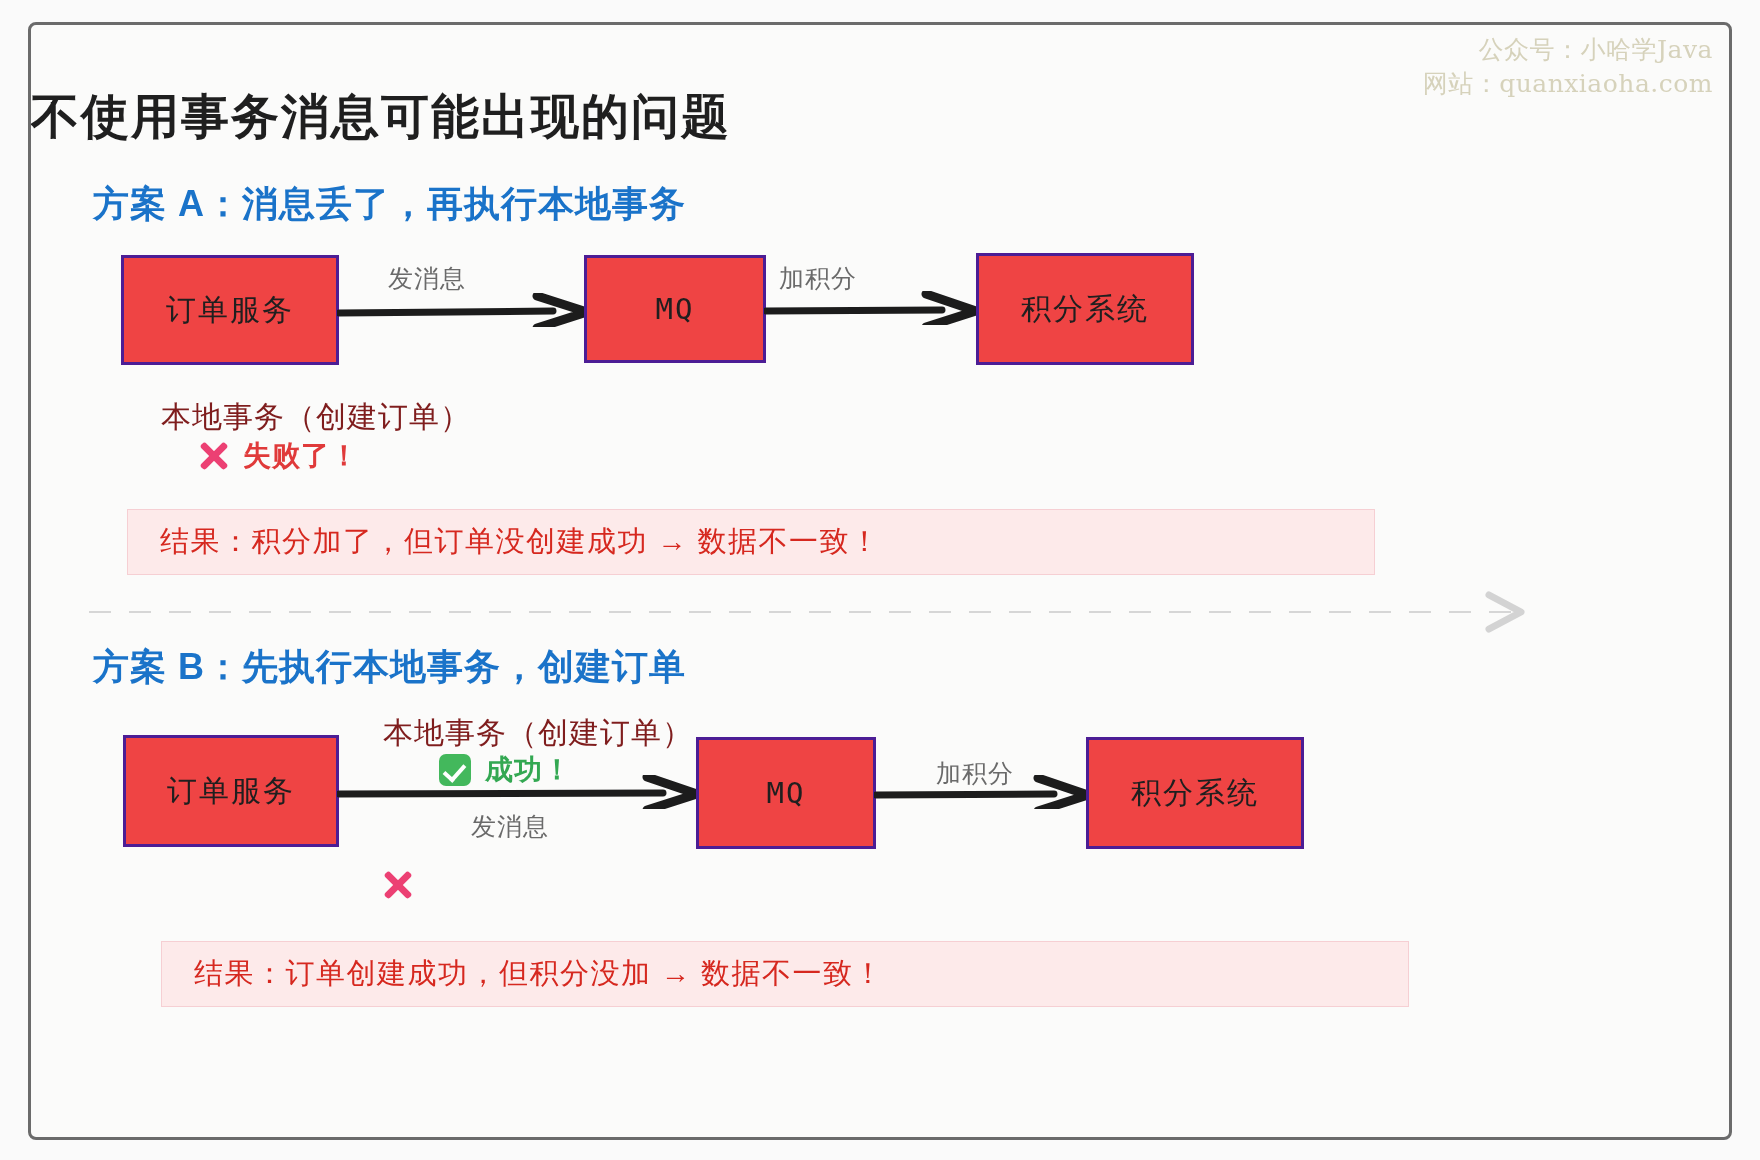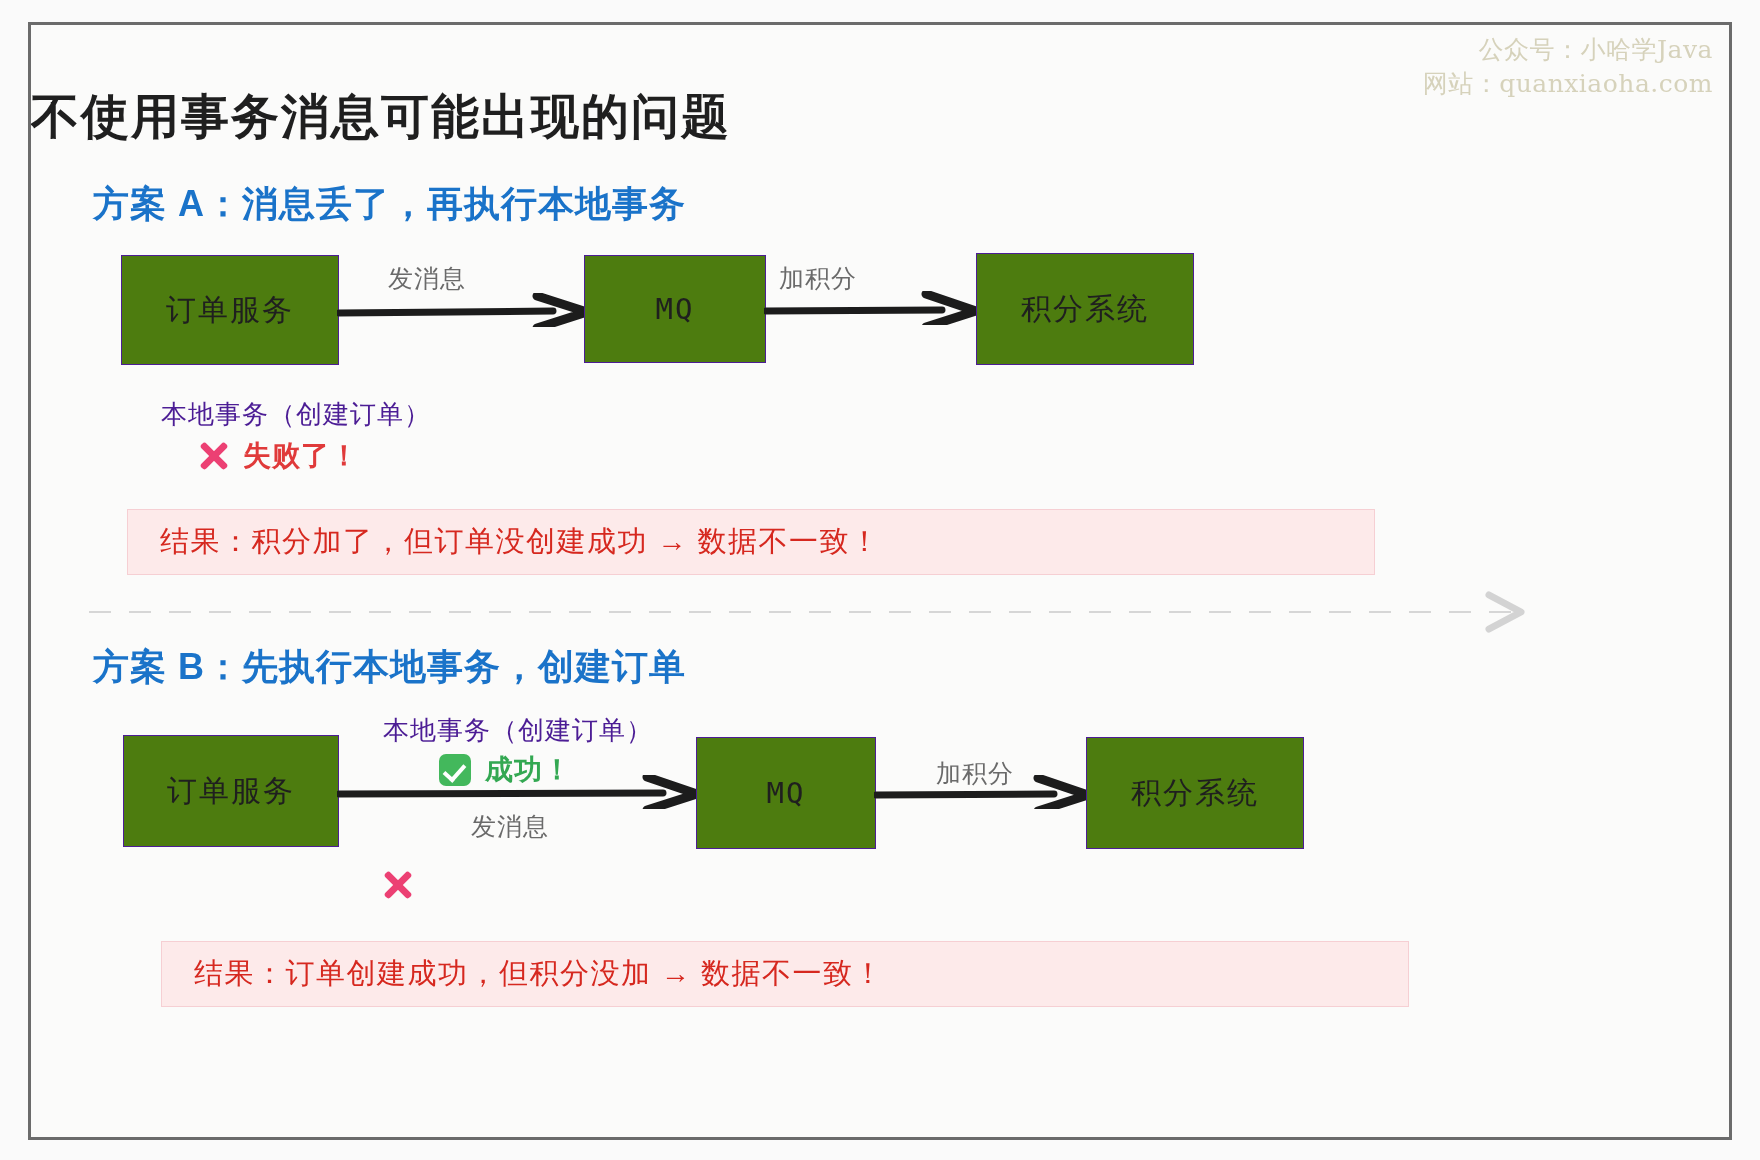--- a/index.html
+++ b/index.html
@@ -22,21 +22,21 @@
     box-sizing: border-box;
   }
 
   .frame {
     position: absolute;
     left: 28px;
     top: 22px;
     width: 1704px;
     height: 1118px;
     border: 3px solid #6b6b6b;
-    border-radius: 0;
+    border-radius: 8px;
     background: #fbfbfa;
     box-sizing: border-box;
     overflow: hidden;
   }
 
   
   .watermark {
     position: absolute;
     right: 16px;
     top: 8px;
@@ -71,22 +71,22 @@
     color: #1a73c9;
     letter-spacing: 1px;
     white-space: nowrap;
   }
   .heading-a { left: 62px; top: 155px; }
   .heading-b { left: 62px; top: 618px; }
 
   
   .node {
     position: absolute;
-    border: 1px solid #4c1d95;
-    background: #4d7c0f;
+    border: 3px solid #4c1d95;
+    background: #ef4444;
     box-sizing: border-box;
     display: flex;
     align-items: center;
     justify-content: center;
     font-size: 30px;
     color: #1f1f1f;
     letter-spacing: 2px;
   }
   .node.mono { font-family: "DejaVu Sans Mono", "Liberation Mono", monospace; font-size: 29px; }
 
@@ -121,22 +121,22 @@
     white-space: nowrap;
   }
   .a-lbl1 { left: 357px; top: 237px; }
   .a-lbl2 { left: 748px; top: 237px; }
   .b-lbl2 { left: 905px; top: 732px; }
   .b-lbl-send { left: 440px; top: 785px; }
 
   
   .note {
     position: absolute;
-    font-size: 26px;
-    color: #4c1d95;
+    font-size: 30px;
+    color: #7f1d1d;
     letter-spacing: 1px;
     white-space: nowrap;
   }
   .a-note-local { left: 130px; top: 372px; }
   .b-note-local { left: 352px; top: 688px; }
 
   
   .status-row {
     position: absolute;
     display: flex;

